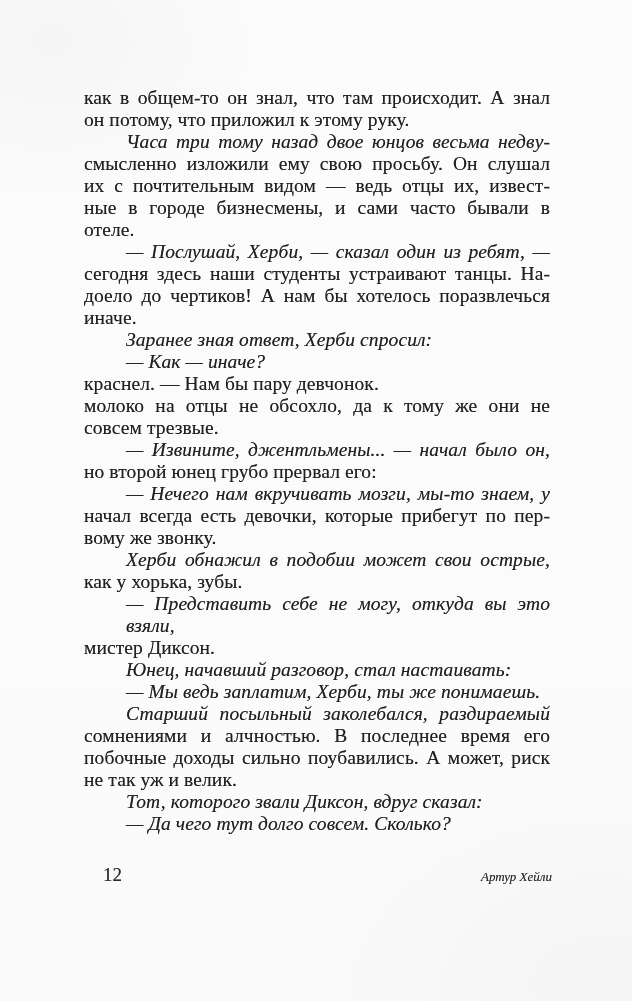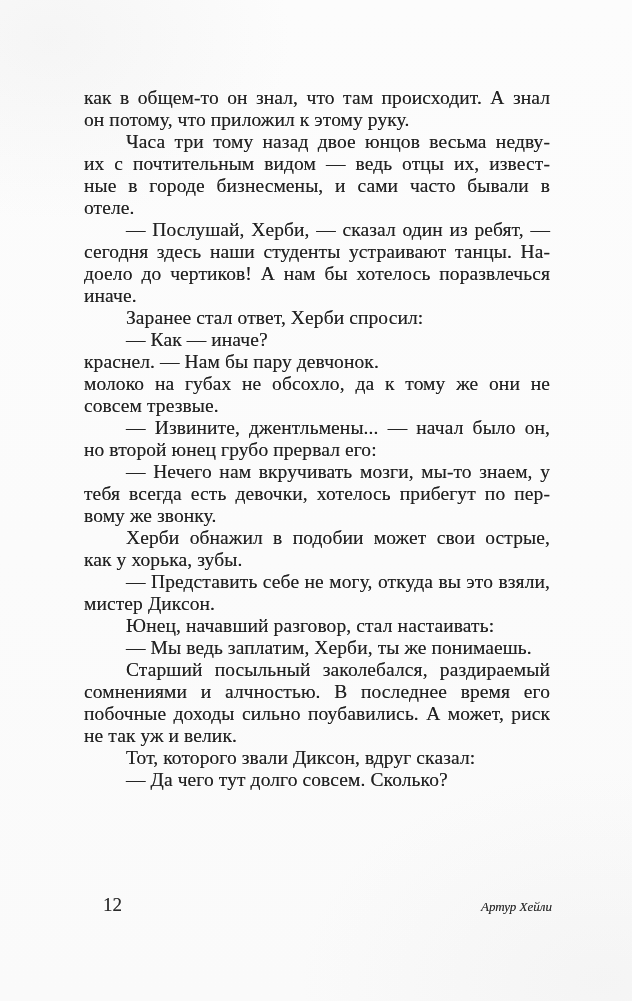--- a/index.html
+++ b/index.html
@@ -35,25 +35,26 @@
     text-align: justify;
     text-align-last: justify;
     letter-spacing: 0.1px;
     text-shadow: 0 0 0.4px rgba(33,33,33,0.55);
   }
   .line.para-end {
     text-align-last: left;
   }
   .line.indent {
     padding-left: 42px;
+    font-style: italic;
   }
   .footer {
     position: absolute;
     left: 84px;
-    top: 894px;
+    top: 864px;
     width: 468px;
     display: flex;
     justify-content: space-between;
     align-items: baseline;
     color: #2a2a2a;
   }
   .page-number {
     font-size: 19px;
     line-height: 22px;
     margin-left: 19px;
@@ -70,50 +71,51 @@
 <body>
 
 <div class="page">
   <div class="text-block" id="text-block">
       <div>
         <div class="line">как в общем-то он знал, что там происходит. А знал</div>
         <div class="line para-end">он потому, что приложил к этому руку.</div>
       </div>
       <div>
         <div class="line indent">Часа три тому назад двое юнцов весьма недву-</div>
+        <div class="line">смысленно изложили ему свою просьбу. Он слушал</div>
         <div class="line">их с почтительным видом — ведь отцы их, извест-</div>
         <div class="line">ные в городе бизнесмены, и сами часто бывали в</div>
         <div class="line para-end">отеле.</div>
       </div>
       <div>
         <div class="line indent">— Послушай, Херби, — сказал один из ребят, —</div>
         <div class="line">сегодня здесь наши студенты устраивают танцы. На-</div>
         <div class="line">доело до чертиков! А нам бы хотелось поразвлечься</div>
         <div class="line para-end">иначе.</div>
       </div>
       <div>
-        <div class="line para-end indent">Заранее стал ответ, Херби спросил:</div>
+        <div class="line para-end indent">Заранее зная ответ, Херби спросил:</div>
       </div>
       <div>
         <div class="line para-end indent">— Как — иначе?</div>
       </div>
       <div>
         <div class="line para-end">краснел. — Нам бы пару девчонок.</div>
       </div>
       <div>
-        <div class="line">молоко на губах не обсохло, да к тому же они не</div>
+        <div class="line">молоко на отцы не обсохло, да к тому же они не</div>
         <div class="line para-end">совсем трезвые.</div>
       </div>
       <div>
         <div class="line indent">— Извините, джентльмены... — начал было он,</div>
         <div class="line para-end">но второй юнец грубо прервал его:</div>
       </div>
       <div>
         <div class="line indent">— Нечего нам вкручивать мозги, мы-то знаем, у</div>
-        <div class="line">тебя всегда есть девочки, хотелось прибегут по пер-</div>
+        <div class="line">начал всегда есть девочки, которые прибегут по пер-</div>
         <div class="line para-end">вому же звонку.</div>
       </div>
       <div>
         <div class="line indent">Херби обнажил в подобии может свои острые,</div>
         <div class="line para-end">как у хорька, зубы.</div>
       </div>
       <div>
         <div class="line indent">— Представить себе не могу, откуда вы это взяли,</div>
         <div class="line para-end">мистер Диксон.</div>
       </div>

